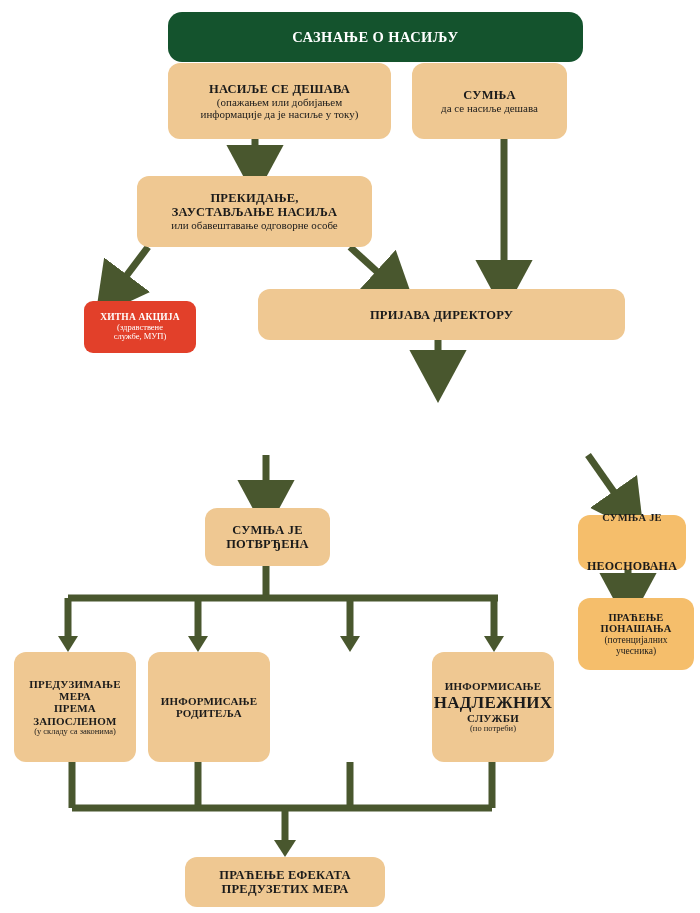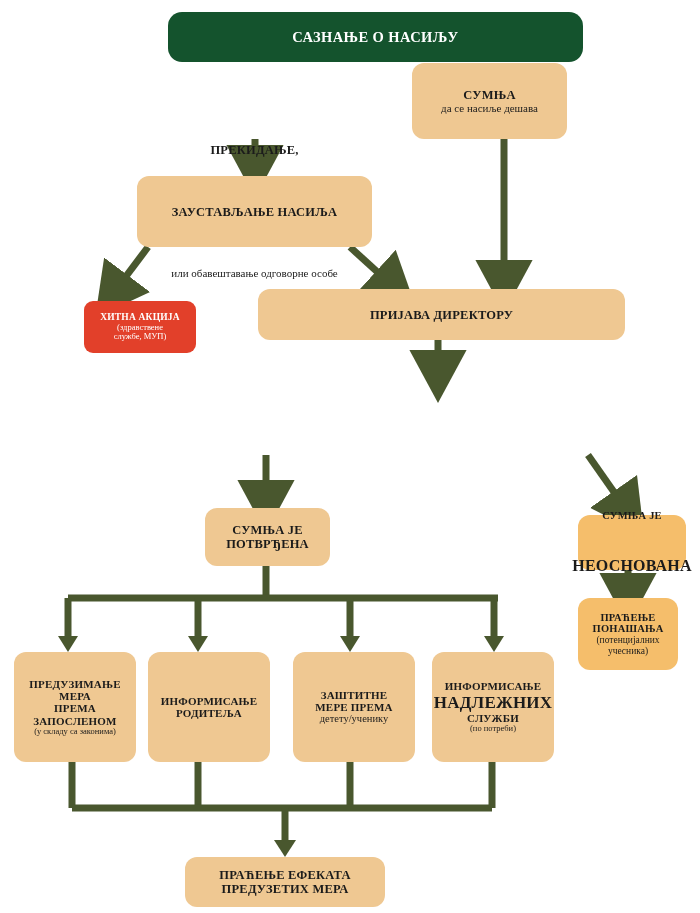--- a/index.html
+++ b/index.html
@@ -77,27 +77,32 @@
     </g>
     <g fill="#49572e">
       <path d="M274,840 L296,840 L285,857 z"></path>
     </g>
   </svg>
 
   <div class="node headbox" style="left:168px;top:12px;width:415px;height:50px;">
     <div class="l1">САЗНАЊЕ О НАСИЉУ</div>
   </div>
 
+  <div class="node tan" style="left:168px;top:63px;width:223px;height:76px;">
+    <div class="l1">НАСИЉЕ СЕ ДЕШАВА</div>
+    <div class="l2">(опажањем или добијањем</div>
+    <div class="l2">информације да је насиље у току)</div>
+  </div>
 
   <div class="node tan" style="left:412px;top:63px;width:155px;height:76px;">
     <div class="l1">СУМЊА</div>
     <div class="l2">да се насиље дешава</div>
   </div>
 
-  <div class="node tan" style="left:137px;top:176px;width:235px;height:71px;gap:48px;">
+  <div class="node tan" style="left:137px;top:176px;width:235px;height:71px;">
     <div class="l1">ПРЕКИДАЊЕ,</div>
     <div class="l1">ЗАУСТАВЉАЊЕ НАСИЉА</div>
     <div class="l2">или обавештавање одговорне особе</div>
   </div>
 
   <div class="node redbox" style="left:52px;top:301px;width:112px;height:52px;">
     <div class="l1">ХИТНА АКЦИЈА</div>
     <div class="l3">(здравствене</div>
     <div class="l3">службе, МУП)</div>
   </div>
@@ -107,48 +112,43 @@
   </div>
 
 
   <div class="node tan" style="left:205px;top:508px;width:125px;height:58px;">
     <div class="l1">СУМЊА ЈЕ</div>
     <div class="l1">ПОТВРЂЕНА</div>
   </div>
 
   <div class="node tan2" style="left:578px;top:515px;width:108px;height:55px;">
     <div class="l1" style="font-size:10.5px;">СУМЊА ЈЕ</div>
-    <div class="l1" style="font-size:16px;margin-top:36px;">НЕОСНОВАНА</div>
+    <div class="l1" style="font-size:12px;margin-top:36px;">НЕОСНОВАНА</div>
   </div>
 
-  <div class="node tan2" style="left:578px;top:598px;width:100px;height:72px;">
+  <div class="node tan2" style="left:578px;top:598px;width:116px;height:72px;">
     <div class="l1" style="font-size:10.5px;">ПРАЋЕЊЕ</div>
     <div class="l1" style="font-size:10.5px;">ПОНАШАЊА</div>
     <div class="l3">(потенцијалних</div>
     <div class="l3">учесника)</div>
   </div>
 
   <div class="node tan" style="left:14px;top:652px;width:122px;height:110px;">
     <div class="l1" style="font-size:11px;">ПРЕДУЗИМАЊЕ</div>
     <div class="l1" style="font-size:11px;">МЕРА</div>
     <div class="l1" style="font-size:11px;">ПРЕМА</div>
     <div class="l1" style="font-size:11px;">ЗАПОСЛЕНОМ</div>
     <div class="l3" style="font-size:8.5px;">(у складу са законима)</div>
   </div>
 
   <div class="node tan" style="left:148px;top:652px;width:122px;height:110px;">
     <div class="l1" style="font-size:11px;">ИНФОРМИСАЊЕ</div>
     <div class="l1" style="font-size:11px;">РОДИТЕЉА</div>
   </div>
 
-  <div class="node tan" style="left:293px;top:652px;width:122px;height:110px;">
-    <div class="l1" style="font-size:11px;">ЗАШТИТНЕ</div>
-    <div class="l1" style="font-size:11px;">МЕРЕ ПРЕМА</div>
-    <div class="l2" style="font-size:10.5px;">детету/ученику</div>
-  </div>
 
   <div class="node tan" style="left:432px;top:652px;width:122px;height:110px;">
     <div class="l1" style="font-size:11px;">ИНФОРМИСАЊЕ</div>
     <div class="l1" style="font-size:17px;">НАДЛЕЖНИХ</div>
     <div class="l1" style="font-size:11px;">СЛУЖБИ</div>
     <div class="l3" style="font-size:8.5px;">(по потреби)</div>
   </div>
 
   <div class="node tan" style="left:185px;top:857px;width:200px;height:50px;">
     <div class="l1">ПРАЋЕЊЕ ЕФЕКАТА</div>

